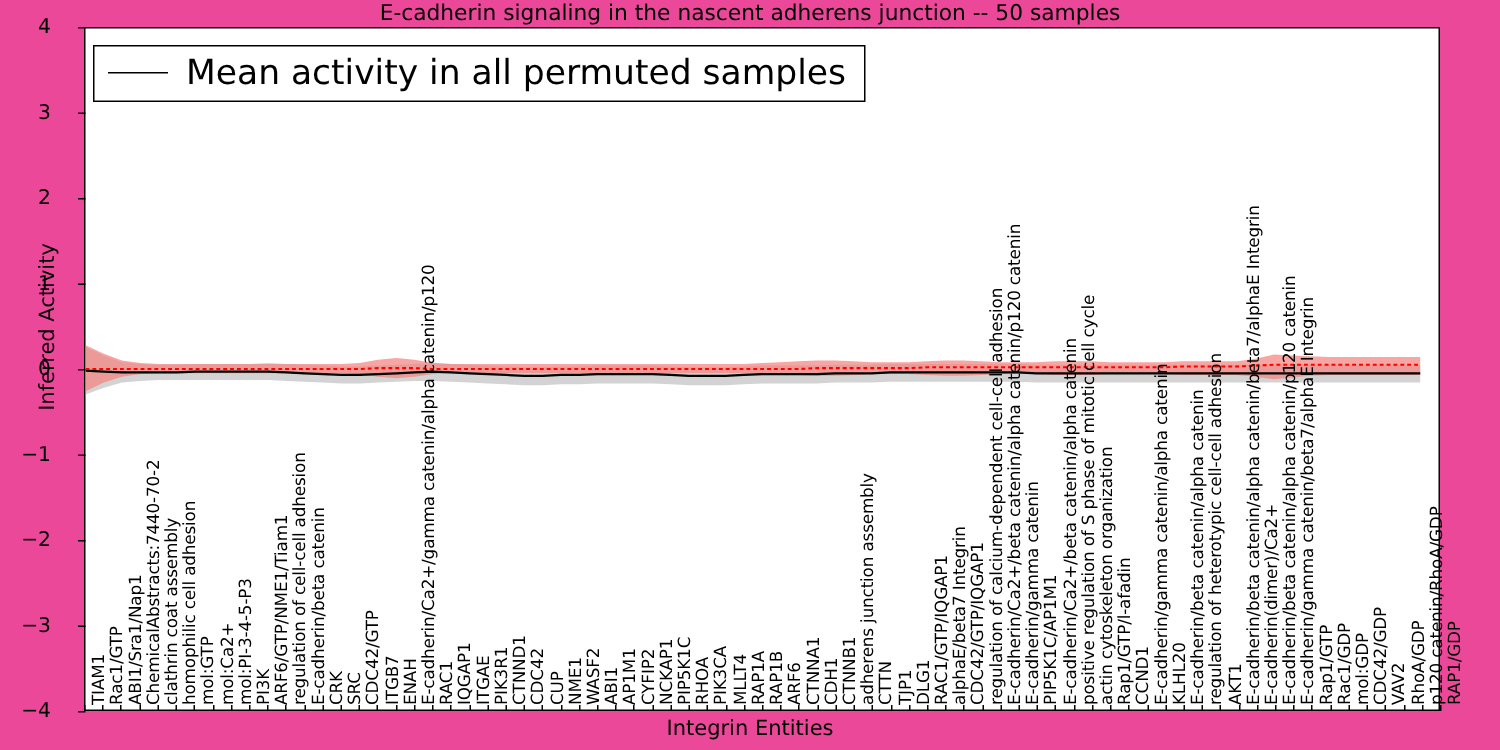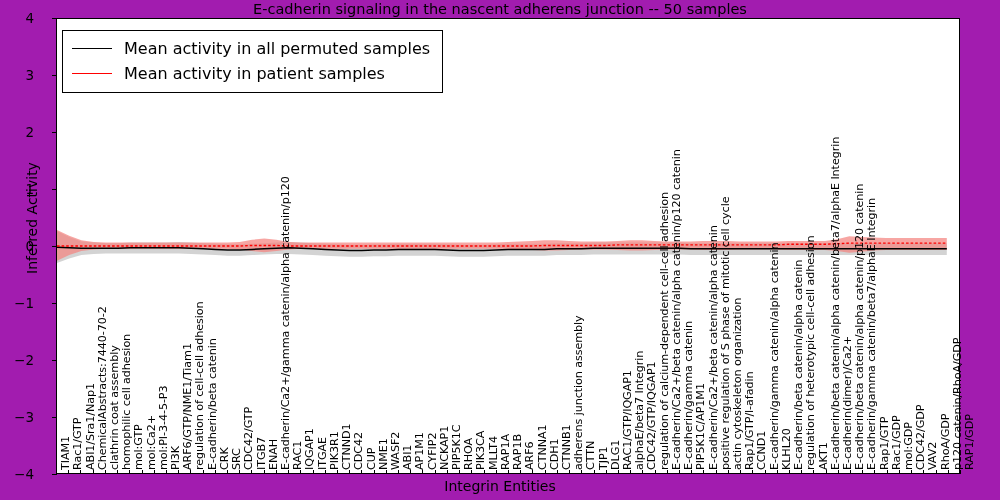--- a/index.html
+++ b/index.html
@@ -1,17 +1,17 @@
 <!DOCTYPE html>
 <html><head>
 <meta charset="utf-8">
 <style>
   html,body{margin:0;padding:0;background:#ffffff;}
   body{width:1000px;height:500px;overflow:hidden;font-family:"DejaVu Sans",sans-serif;}
-  #root{position:relative;width:1000px;height:500px;background:#a21caf;}
+  #root{position:relative;width:1000px;height:500px;background:#ec4899;}
 
   
   #chart-title{
     position:absolute;left:0;top:0;width:1000px;height:18px;
     text-align:center;font-size:14.5px;color:#000;line-height:18px;
     white-space:nowrap;
   }
 
   
   #plot-frame{
@@ -52,21 +52,21 @@
 
   
   #legend{
     position:absolute;left:62px;top:30px;
     border:1.2px solid #000;background:#fff;
     padding:5px 12px 6px 9px;
     box-sizing:border-box;
   }
   .legend-row{display:flex;align-items:center;height:25px;}
   .legend-swatch{width:40px;height:0;border-top-width:1.6px;border-top-style:solid;margin-right:12px;}
-  .legend-text{font-size:16px;color:#000;white-space:nowrap;}
+  .legend-text{font-size:23px;color:#000;white-space:nowrap;}
 </style>
 </head>
 <body>
 
 <div id="root">
 
   <div id="chart-title">E-cadherin signaling in the nascent adherens junction -- 50 samples</div>
 
   <div id="plot-frame">
     <svg id="plot-svg" viewBox="0 0 904 456" preserveAspectRatio="none">
@@ -251,19 +251,15 @@
       <div class="xtick" style="left: 951.884px; top: 470px;">p120 catenin/RhoA/GDP</div>
       <div class="xtick-mark" style="left: 960px;"></div>
       <div class="xtick" style="left: 964.1px; top: 470px;">RAP1/GDP</div>
     </div>
 
   <div id="legend">
     <div class="legend-row">
       <span class="legend-swatch" style="border-top-color: rgb(0, 0, 0);"></span>
       <span class="legend-text">Mean activity in all permuted samples</span>
     </div>
-    <div class="legend-row">
-      <span class="legend-swatch" style="border-top-color: rgb(255, 0, 0);"></span>
-      <span class="legend-text">Mean activity in patient samples</span>
-    </div>
   </div>
 
 </div>
 
 </body></html>

